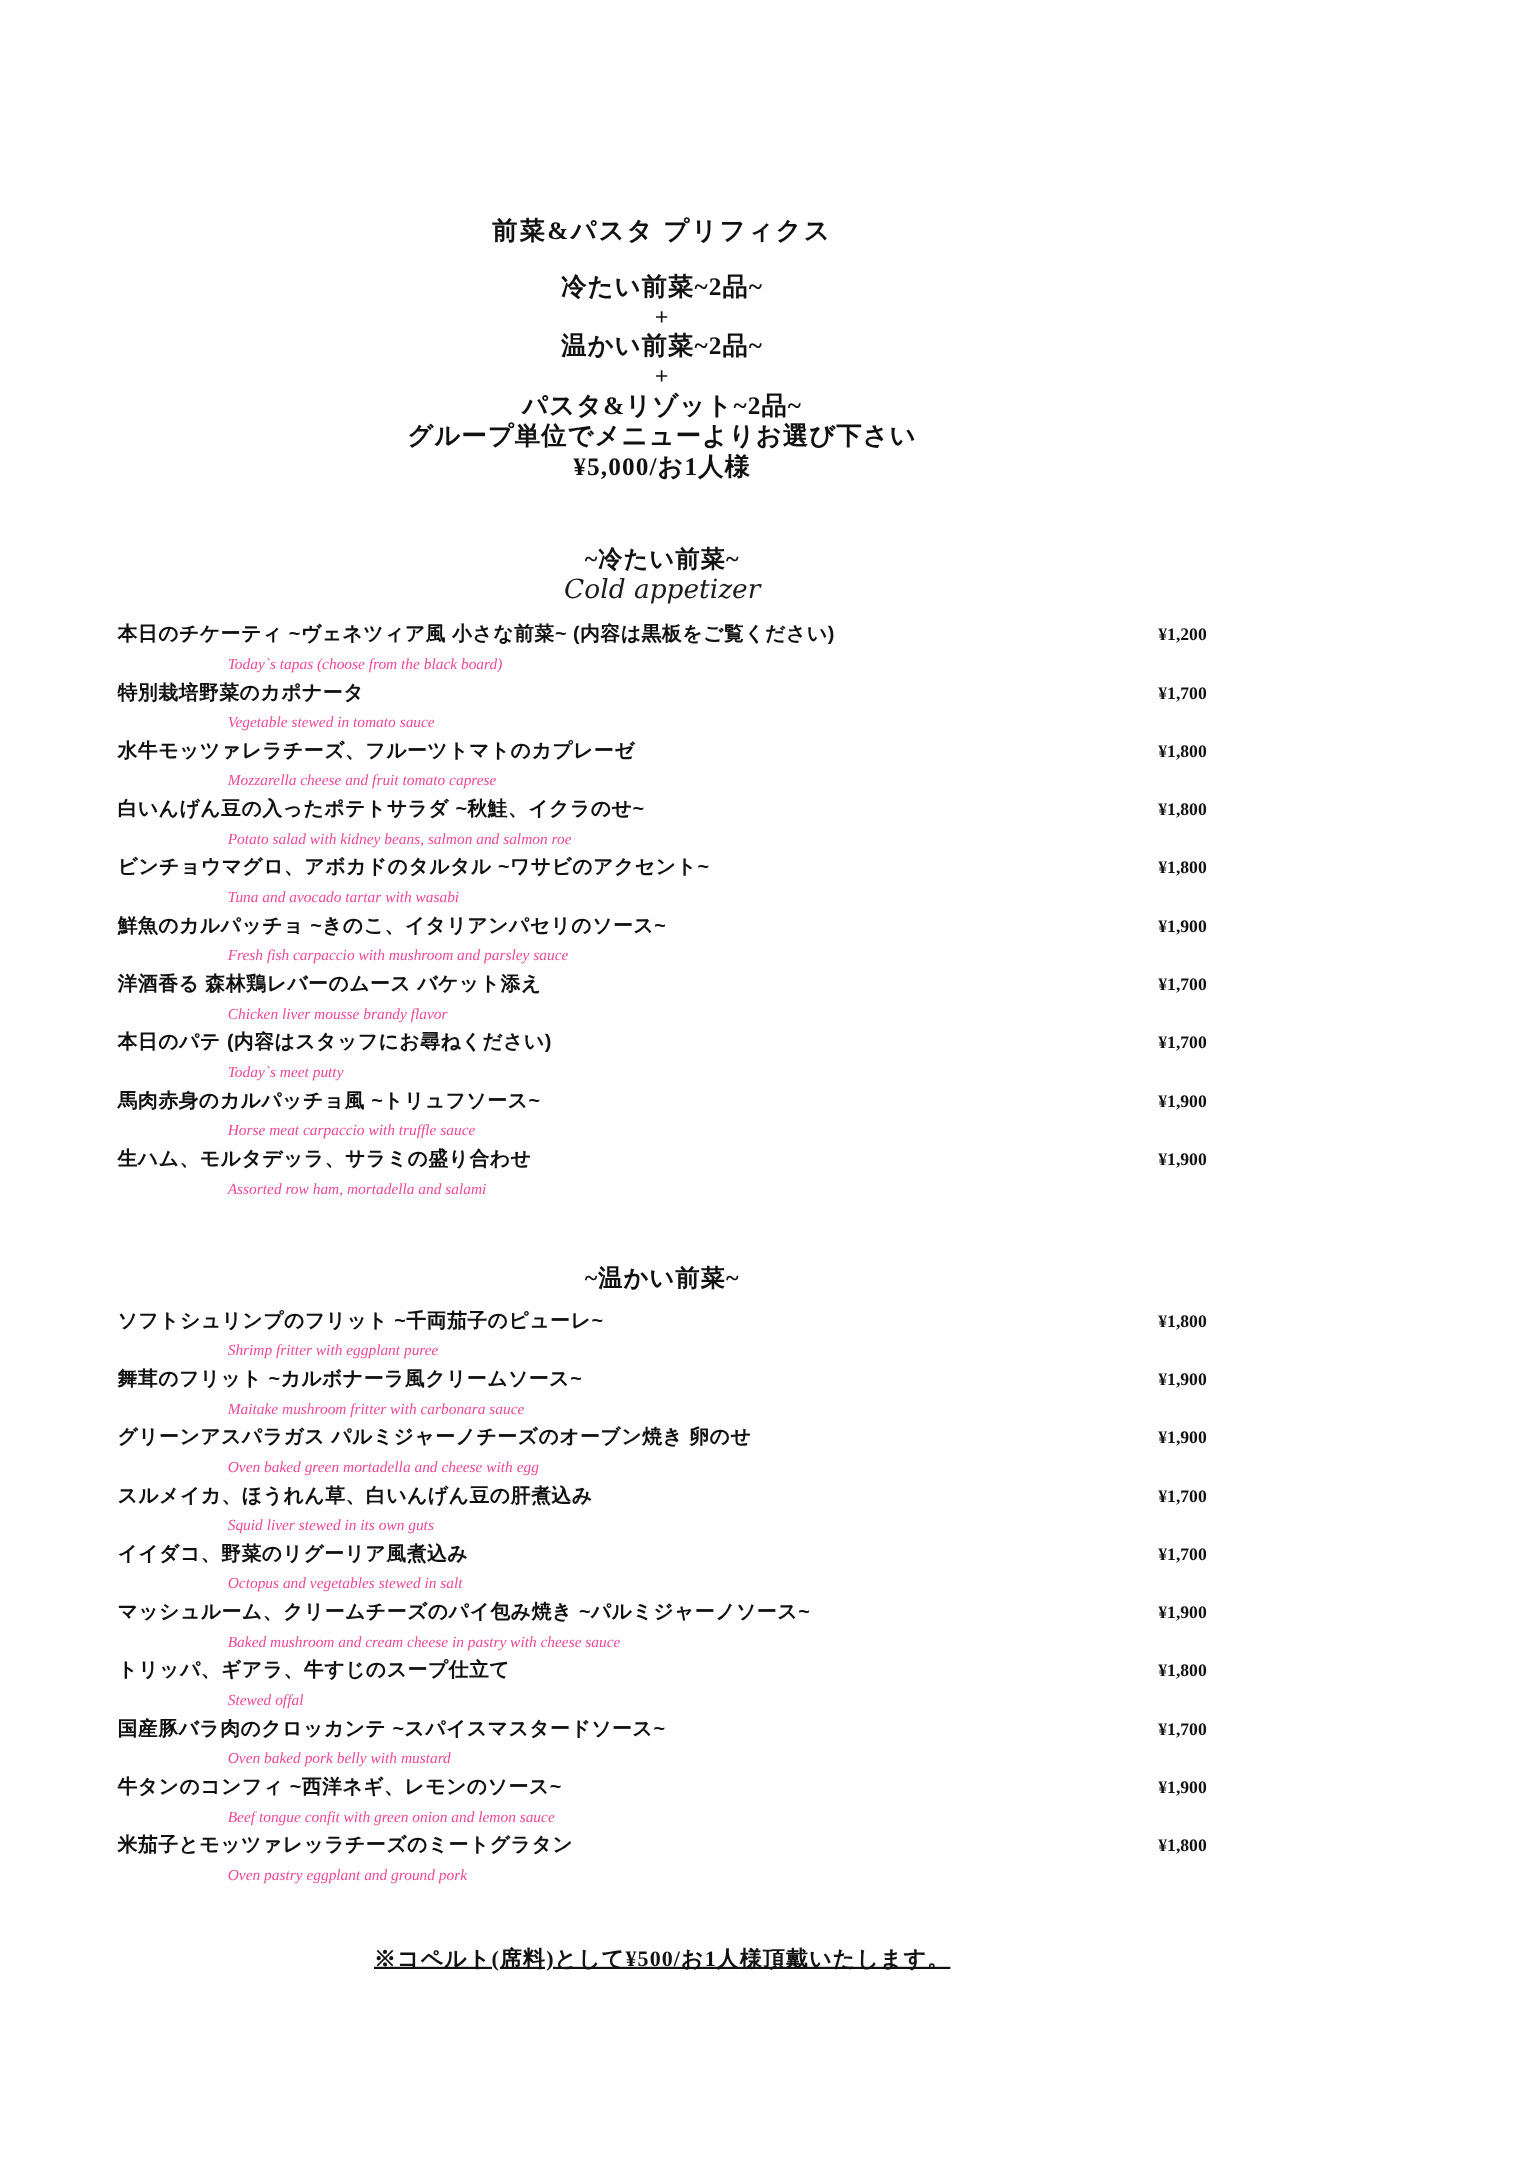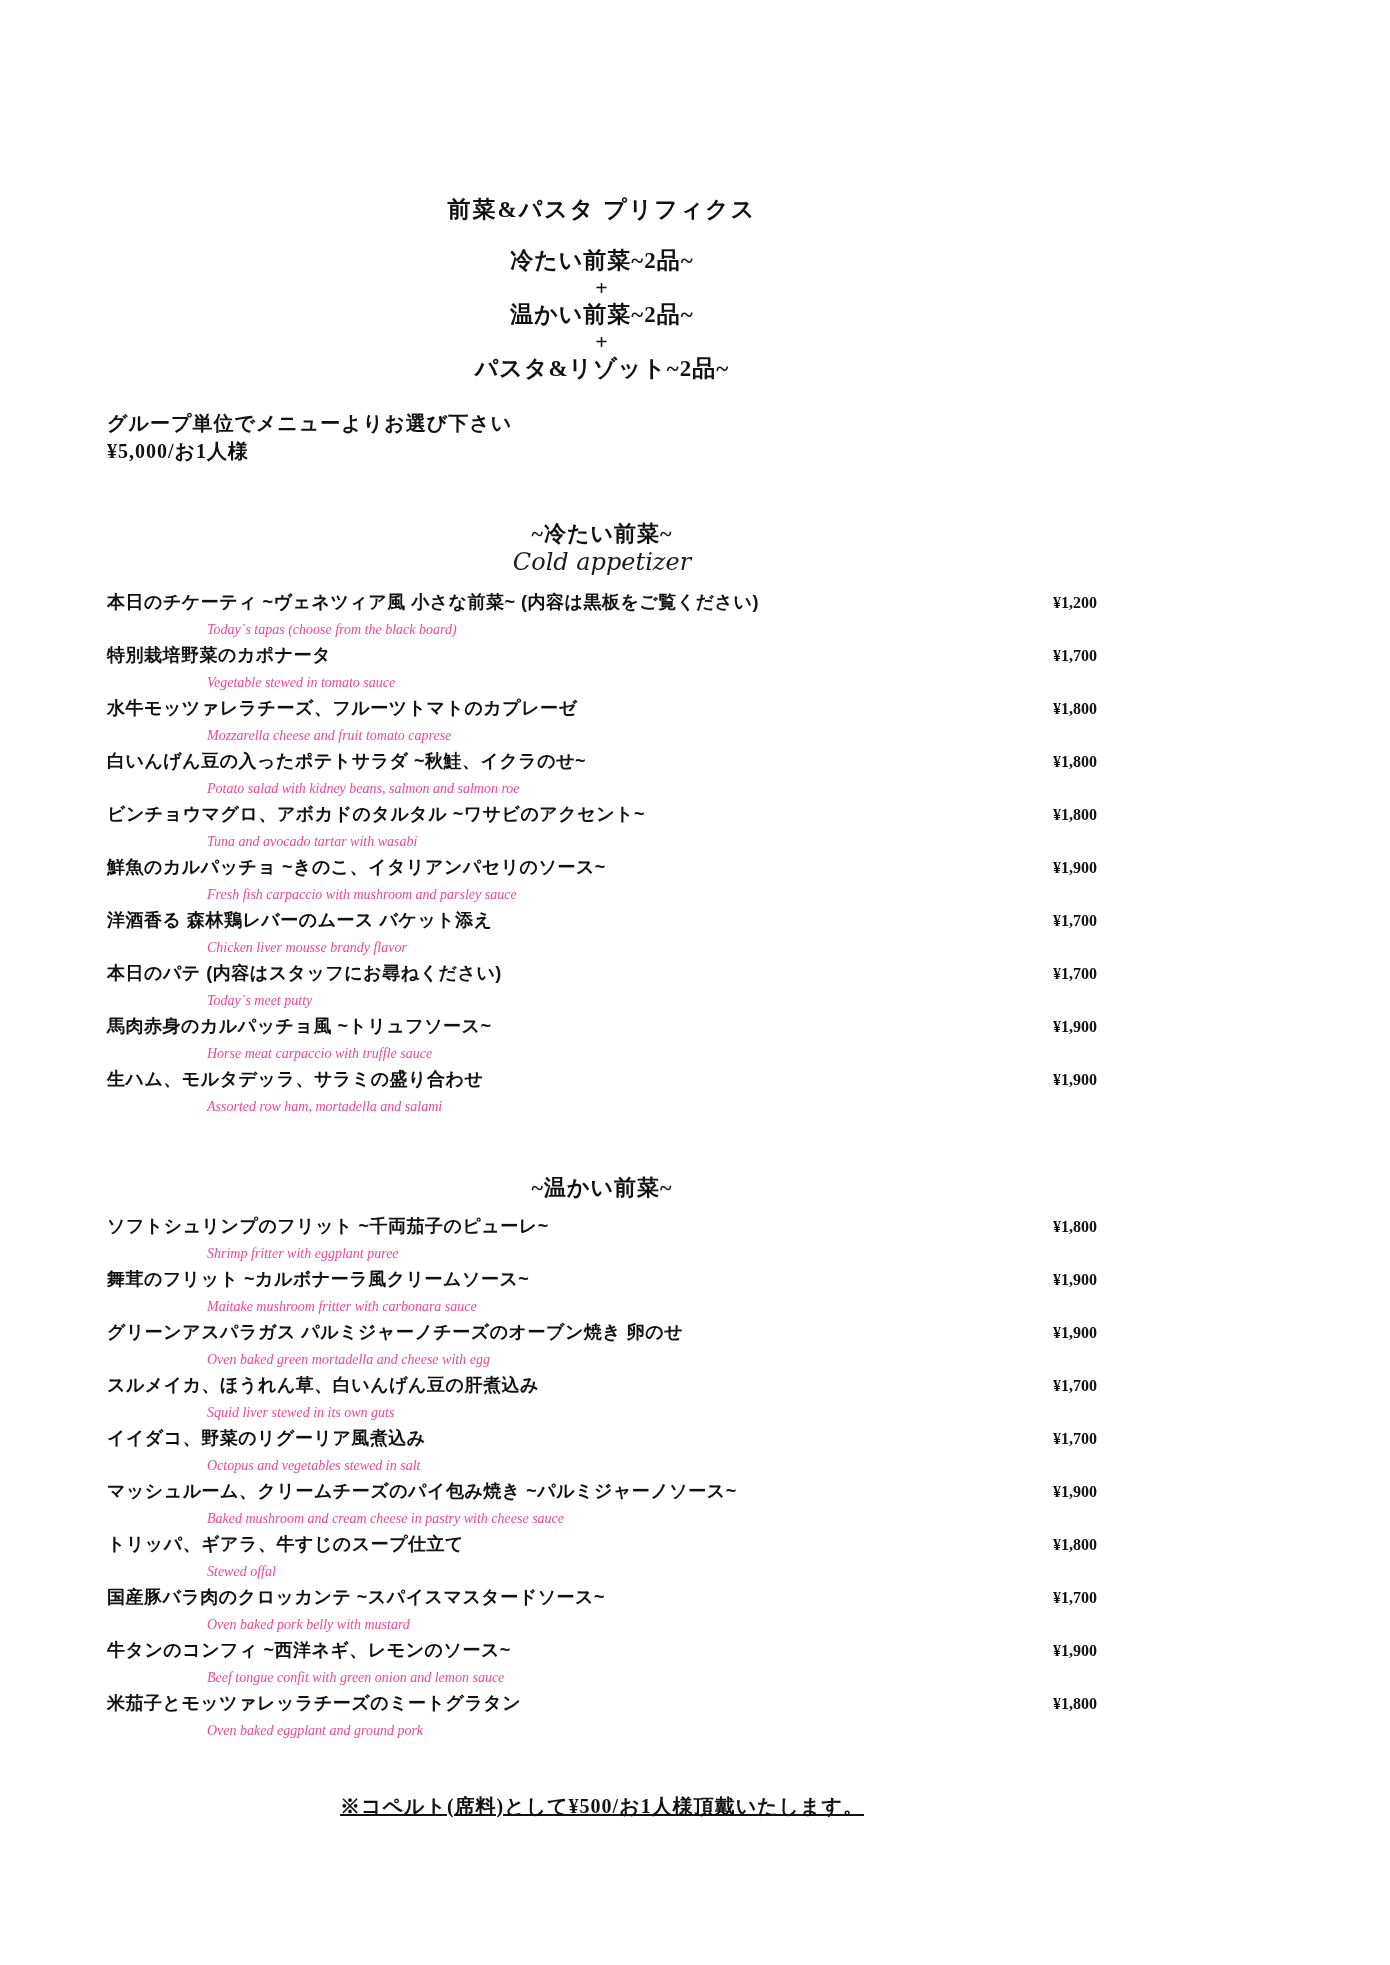--- a/index.html
+++ b/index.html
@@ -38,25 +38,24 @@
     font-weight: bold;
     line-height: 28px;
     letter-spacing: 1px;
   }
   .combo .plus {
     font-size: 22px;
     font-weight: bold;
     line-height: 26px;
   }
   .note {
-    text-align: left;
-    font-size: 20px;
+    text-align: center;
+    font-size: 23px;
     font-weight: bold;
     line-height: 28px;
-    margin-top: 26px;
     letter-spacing: 1px;
   }
   .section-header {
     text-align: center;
     margin-top: 56px;
   }
   .section-title-jp {
     font-size: 22px;
     font-weight: bold;
     line-height: 26px;
@@ -296,19 +295,19 @@
       <span class="item-price">¥1,900</span>
     </div>
     <div class="item-en">Beef tongue confit with green onion and lemon sauce</div>
   </div>
 
   <div class="item">
     <div class="item-row">
       <span class="item-name">米茄子とモッツァレッラチーズのミートグラタン</span>
       <span class="item-price">¥1,800</span>
     </div>
-    <div class="item-en">Oven baked eggplant and ground pork</div>
+    <div class="item-en">Oven pastry eggplant and ground pork</div>
   </div>
 </div>
 
   <div class="footer-note">※コペルト(席料)として¥500/お1人様頂戴いたします。</div>
 
 </div>
 
 </body></html>

